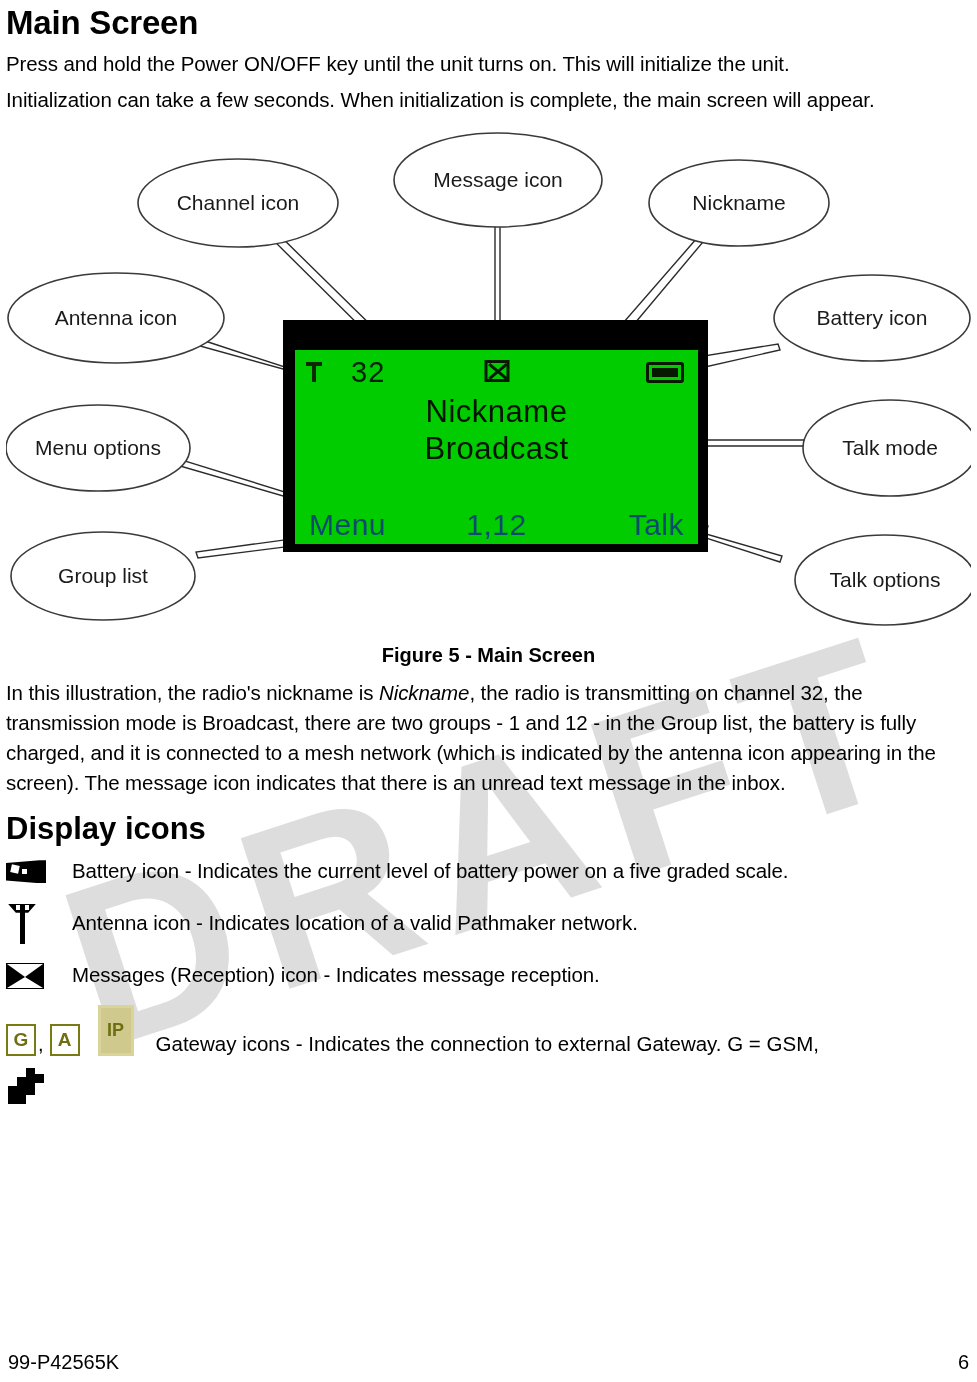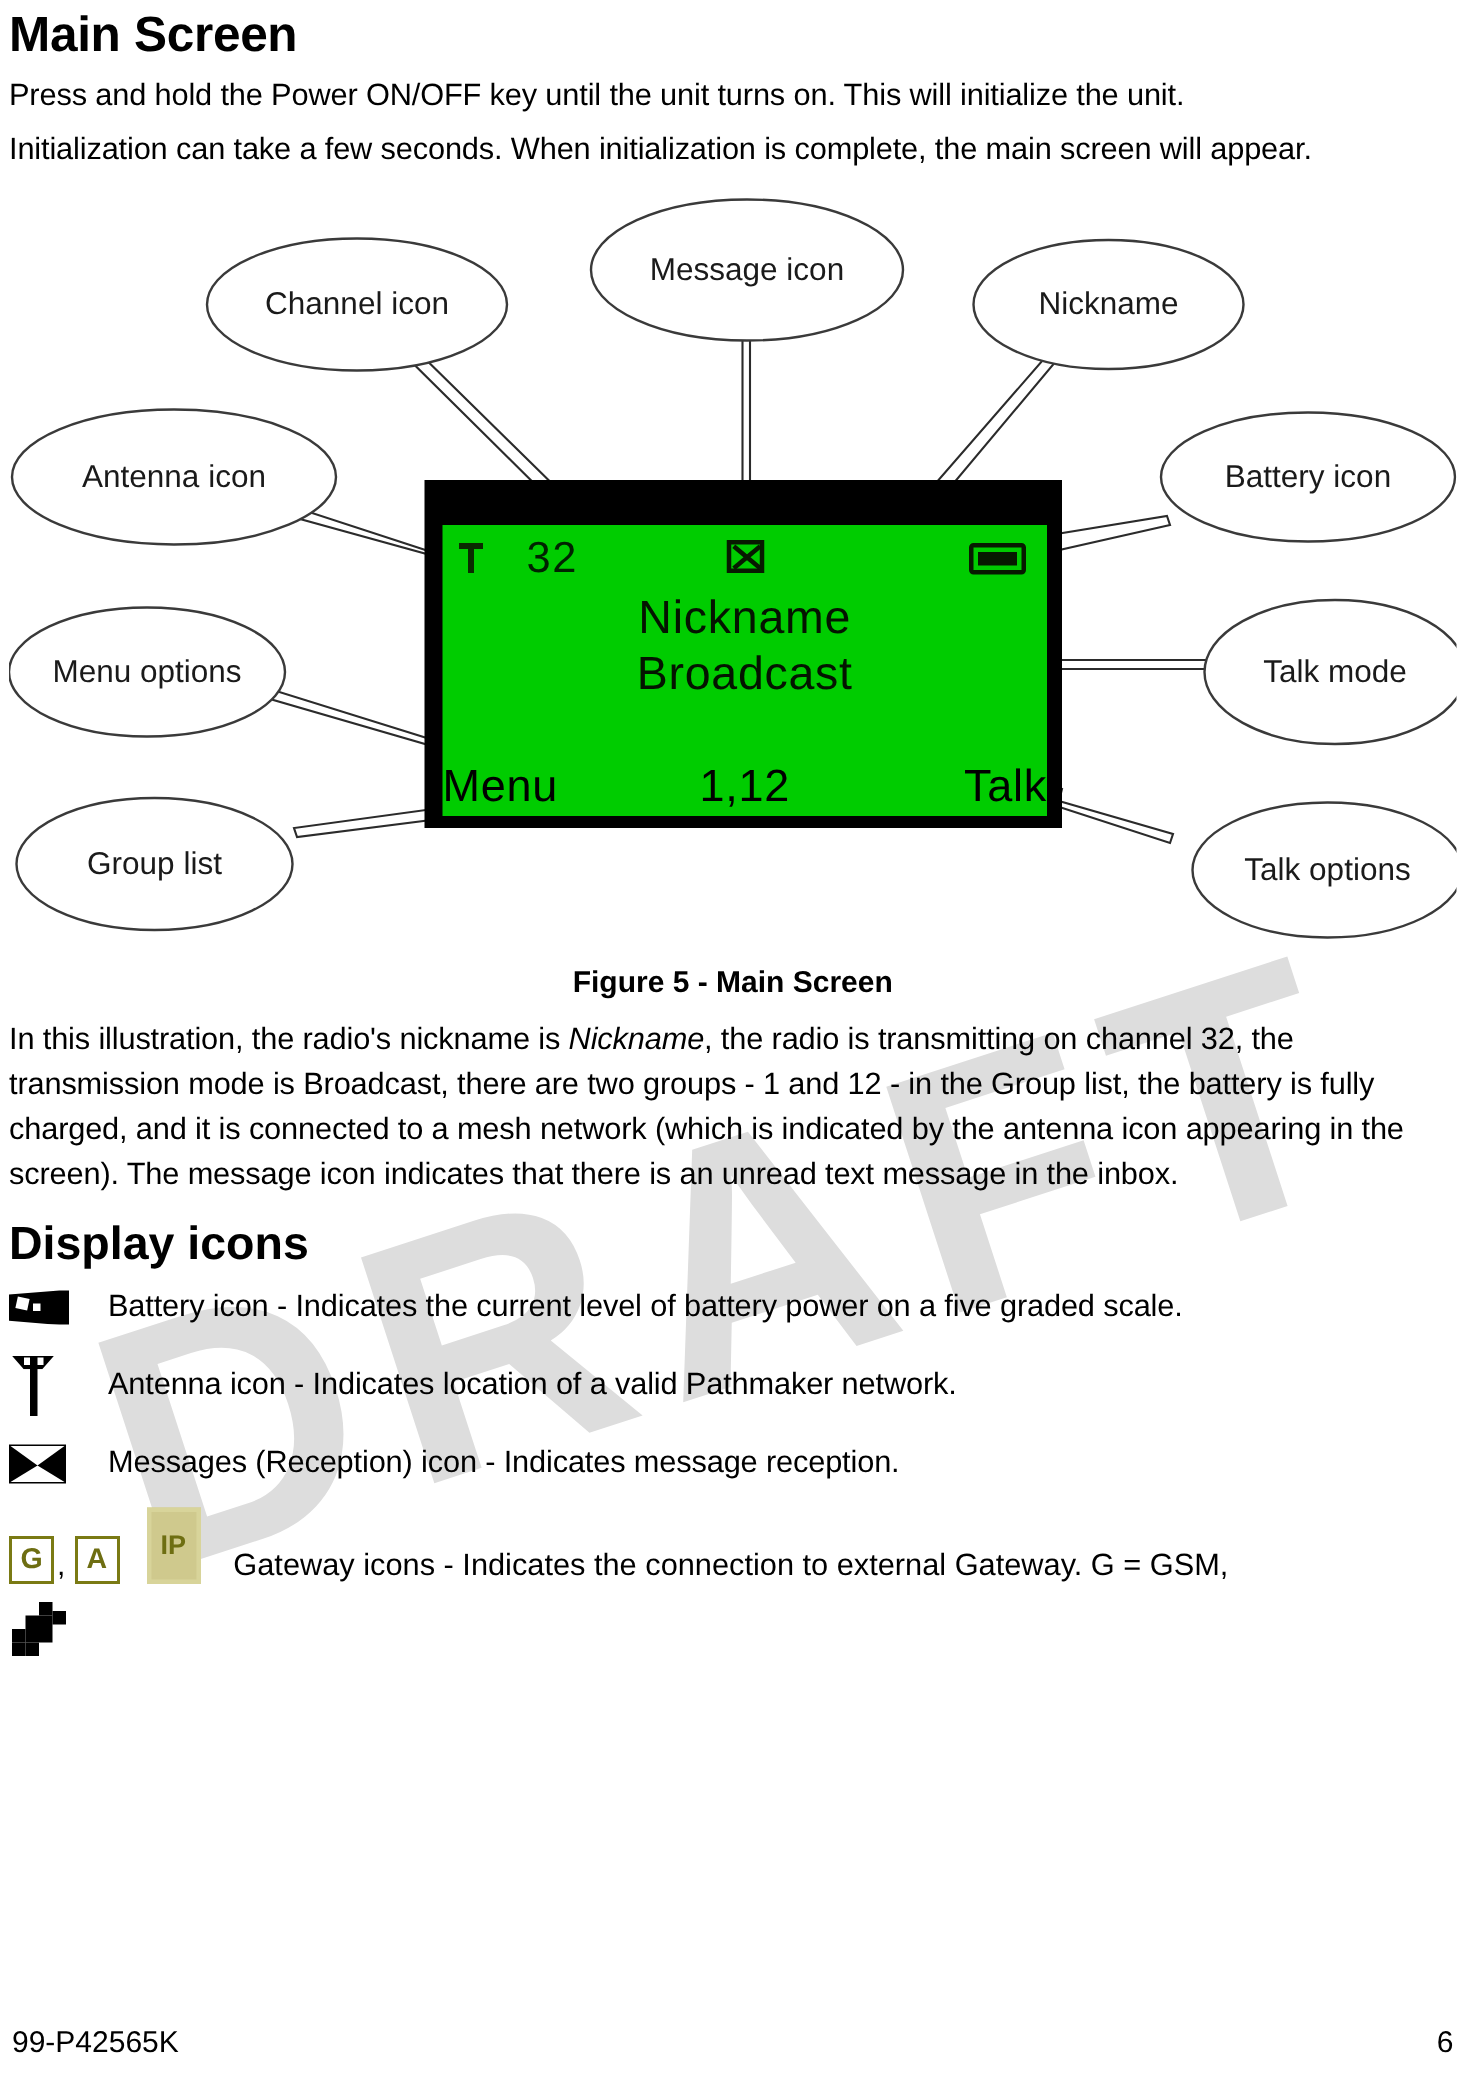--- a/index.html
+++ b/index.html
@@ -191,22 +191,22 @@
     font-size: 31px;
     line-height: 1.18;
     letter-spacing: 0.5px;
   }
   .lcd-bottom {
     position: absolute;
     left: 0; right: 0; bottom: 2px;
     display: flex;
     justify-content: space-between;
     align-items: flex-end;
-    padding: 0 0;
-    color: #000000;
+    padding: 0 14px;
+    color: #0c4a6e;
     font-size: 30px;
     letter-spacing: 0.5px;
   }
   .lcd-bottom .mid { position: absolute; left: 50%; transform: translateX(-50%); }
 
   
   .icon-row {
     display: flex;
     align-items: center;
     padding: 7px 0 7px 0;

